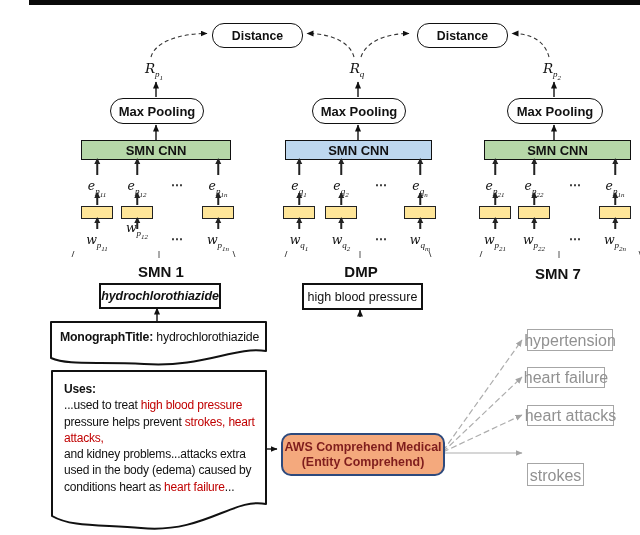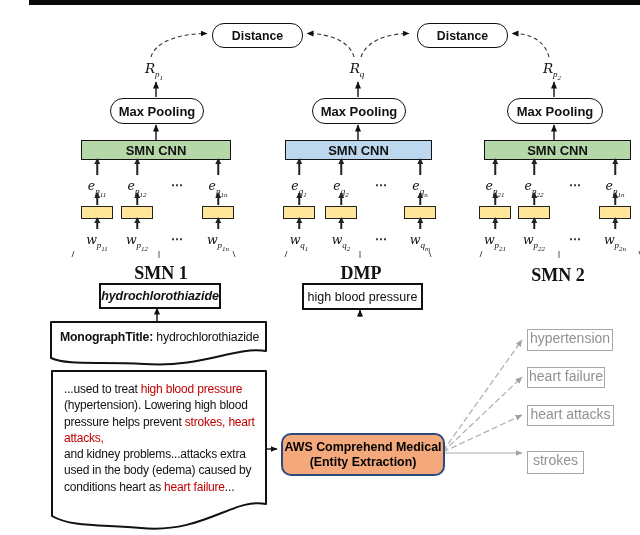--- a/index.html
+++ b/index.html
@@ -29,45 +29,45 @@
   .unit{position:absolute;top:158px;width:0;}
   .unit>div{position:absolute;left:0;transform:translateX(-50%);}
   .uar{width:1.5px;background:#222;}
   .uar::before{content:"";position:absolute;top:-1px;left:50%;transform:translateX(-50%);
       border-left:3.5px solid transparent;border-right:3.5px solid transparent;
       border-bottom:6px solid #222;}
   .ubox{width:30px;height:11px;background:#ffe699;border:1.6px solid #222;}
   .ulabel{white-space:nowrap;}
   .dots{position:absolute;transform:translateX(-50%);font-size:12px;font-weight:bold;color:#222;}
 
-  .grouplab{position:absolute;transform:translateX(-50%);font-weight:bold;font-size:18px;white-space:nowrap;font-family:Liberation Serif, serif;}
+  .grouplab{position:absolute;transform:translateX(-50%);font-weight:bold;font-size:15px;white-space:nowrap;}
 
   
   .term{position:absolute;background:#fff;border:2px solid #111;display:flex;align-items:center;
         justify-content:center;font-size:12.5px;white-space:nowrap;}
   .term.it{font-style:italic;font-weight:600;letter-spacing:-0.1px;}
 
   
   .monotext{position:absolute;left:31px;top:330px;width:200px;font-size:12.3px;letter-spacing:-0.2px;}
   .monotext b{letter-spacing:-0.2px;}
   .usestext{position:absolute;left:35px;top:381px;width:200px;font-size:12px;line-height:16.3px;
             letter-spacing:-0.2px;}
   .uses-line{white-space:nowrap;}
   .usestext .red{color:#c00000;}
   .usestext .bold{font-weight:bold;}
 
   
   .aws{position:absolute;left:252px;top:433px;width:160px;height:39px;border-radius:10px;
        background:#f4a97d;border:2px solid #2e4a7d;display:flex;flex-direction:column;
-       align-items:center;justify-content:center;font-size:12.4px;font-weight:bold;color:#000000;
+       align-items:center;justify-content:center;font-size:12.4px;font-weight:bold;color:#7f1d1d;
        line-height:15px;}
 
   
   .entity{position:absolute;background:#fff;border:1.5px solid #a6a6a6;color:#919191;
-          display:flex;align-items:flex-start;justify-content:center;font-size:14px;white-space:nowrap;}
+          display:flex;align-items:flex-end;justify-content:center;font-size:16px;white-space:nowrap;}
 
   svg.overlay{position:absolute;left:0;top:0;}
 </style>
 </head>
 <body>
 
 <div class="stage">
 
   <div class="toprule"></div>
 
@@ -161,21 +161,21 @@
     <div class="ubox" style="top:48px"></div>
     <div class="uar" style="top:60px;height:11px"></div>
     <div class="ulabel" style="top:72px"><span class="math"><i>w</i><sub><span>p</span><sub>11</sub></sub></span></div>
   </div>
   <div class="unit" style="left:108px">
     <div class="uar" style="top:1px;height:16px"></div>
     <div class="ulabel" style="top:18px"><span class="math"><i>e</i><sub><span>p</span><sub>12</sub></sub></span></div>
     <div class="uar" style="top:35px;height:12px"></div>
     <div class="ubox" style="top:48px"></div>
     <div class="uar" style="top:60px;height:11px"></div>
-    <div class="ulabel" style="top:72px"><span class="math"><i>w</i><sub><span>p</span><sub>12</sub></sub></span></div>
+    <div class="ulabel" style="top:60px"><span class="math"><i>w</i><sub><span>p</span><sub>12</sub></sub></span></div>
   </div>
   <div class="unit" style="left:189px">
     <div class="uar" style="top:1px;height:16px"></div>
     <div class="ulabel" style="top:18px"><span class="math"><i>e</i><sub><span>p</span><sub>1n</sub></sub></span></div>
     <div class="uar" style="top:35px;height:12px"></div>
     <div class="ubox" style="top:48px"></div>
     <div class="uar" style="top:60px;height:11px"></div>
     <div class="ulabel" style="top:72px"><span class="math"><i>w</i><sub><span>p</span><sub>1n</sub></sub></span></div>
   </div>
 
@@ -231,52 +231,52 @@
 
   <div class="dots" style="left:148px;top:178px">⋯</div>
   <div class="dots" style="left:148px;top:232px">⋯</div>
   <div class="dots" style="left:352px;top:178px">⋯</div>
   <div class="dots" style="left:352px;top:232px">⋯</div>
   <div class="dots" style="left:546px;top:178px">⋯</div>
   <div class="dots" style="left:546px;top:232px">⋯</div>
 
   <div class="grouplab" style="left:132px;top:263px">SMN 1</div>
   <div class="grouplab" style="left:332px;top:263px">DMP</div>
-  <div class="grouplab" style="left:529px;top:265px">SMN 2</div>
+  <div class="grouplab" style="left:529px;top:265px">SMN 7</div>
 
   <div class="term it" style="left:70px;top:283px;width:118px;height:22px">
       <span>hydrochlorothiazide</span>
     </div>
   <div class="term" style="left:273px;top:283px;width:117px;height:23px">
       <span>high blood pressure</span>
     </div>
 
   <div class="monotext"><b>MonographTitle:</b><span> hydrochlorothiazide</span></div>
 
   <div class="usestext" id="uses-lines">
+      <div class="uses-line"><span class="bold">Uses:</span></div>
       <div class="uses-line"><span>...used to treat </span><span class="red">high blood pressure</span></div>
-      <div class="uses-line"><span>(hypertension). Lowering high blood</span></div>
       <div class="uses-line"><span>pressure helps prevent </span><span class="red">strokes,</span><span> </span><span class="red">heart</span></div>
       <div class="uses-line"><span class="red">attacks,</span></div>
       <div class="uses-line"><span>and kidney problems...attacks extra</span></div>
       <div class="uses-line"><span>used in the body (edema) caused by</span></div>
       <div class="uses-line"><span>conditions heart as </span><span class="red">heart failure</span><span>...</span></div>
     </div>
 
   <div class="aws">
     <div>AWS Comprehend Medical</div>
-    <div>(Entity Extraction)</div>
+    <div>(Entity Comprehend)</div>
   </div>
 
   <div class="entity" style="left:498px;top:329px;width:84px;height:20px">
       <span>hypertension</span>
     </div>
   <div class="entity" style="left:498px;top:367px;width:76px;height:19px">
       <span>heart failure</span>
     </div>
   <div class="entity" style="left:498px;top:405px;width:85px;height:19px">
       <span>heart attacks</span>
     </div>
-  <div class="entity" style="left:498px;top:451px;width:55px;height:21px">
+  <div class="entity" style="left:498px;top:463px;width:55px;height:21px">
       <span>strokes</span>
     </div>
 
 </div>
 
 </body></html>

